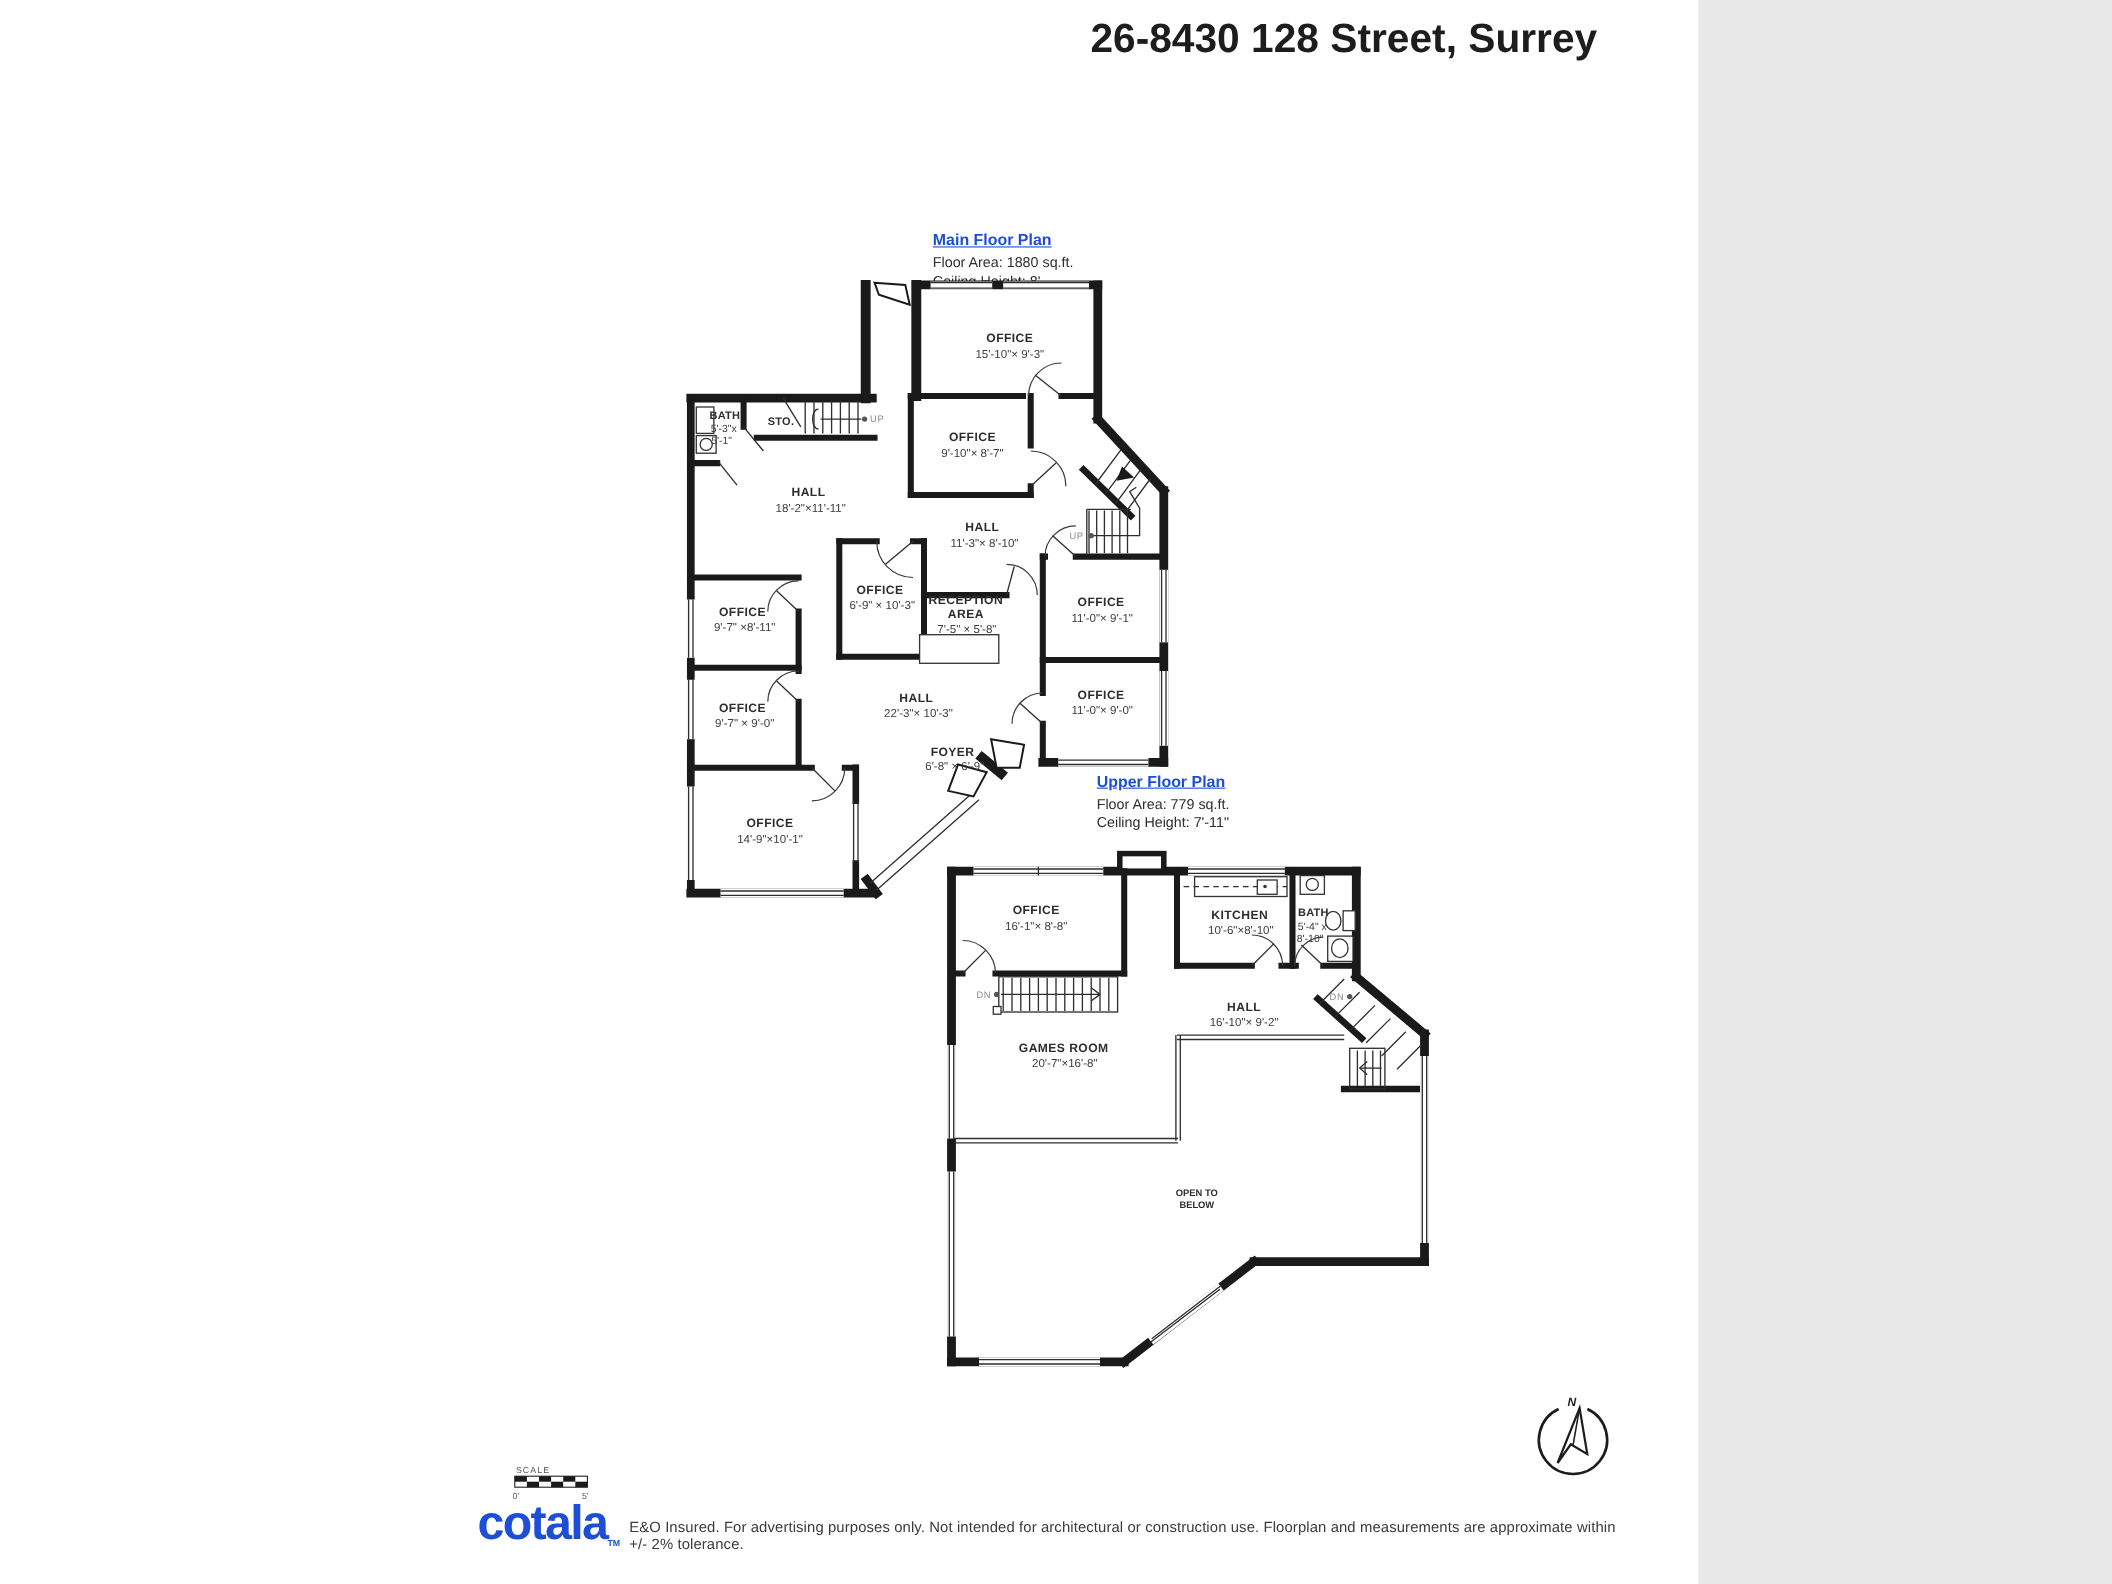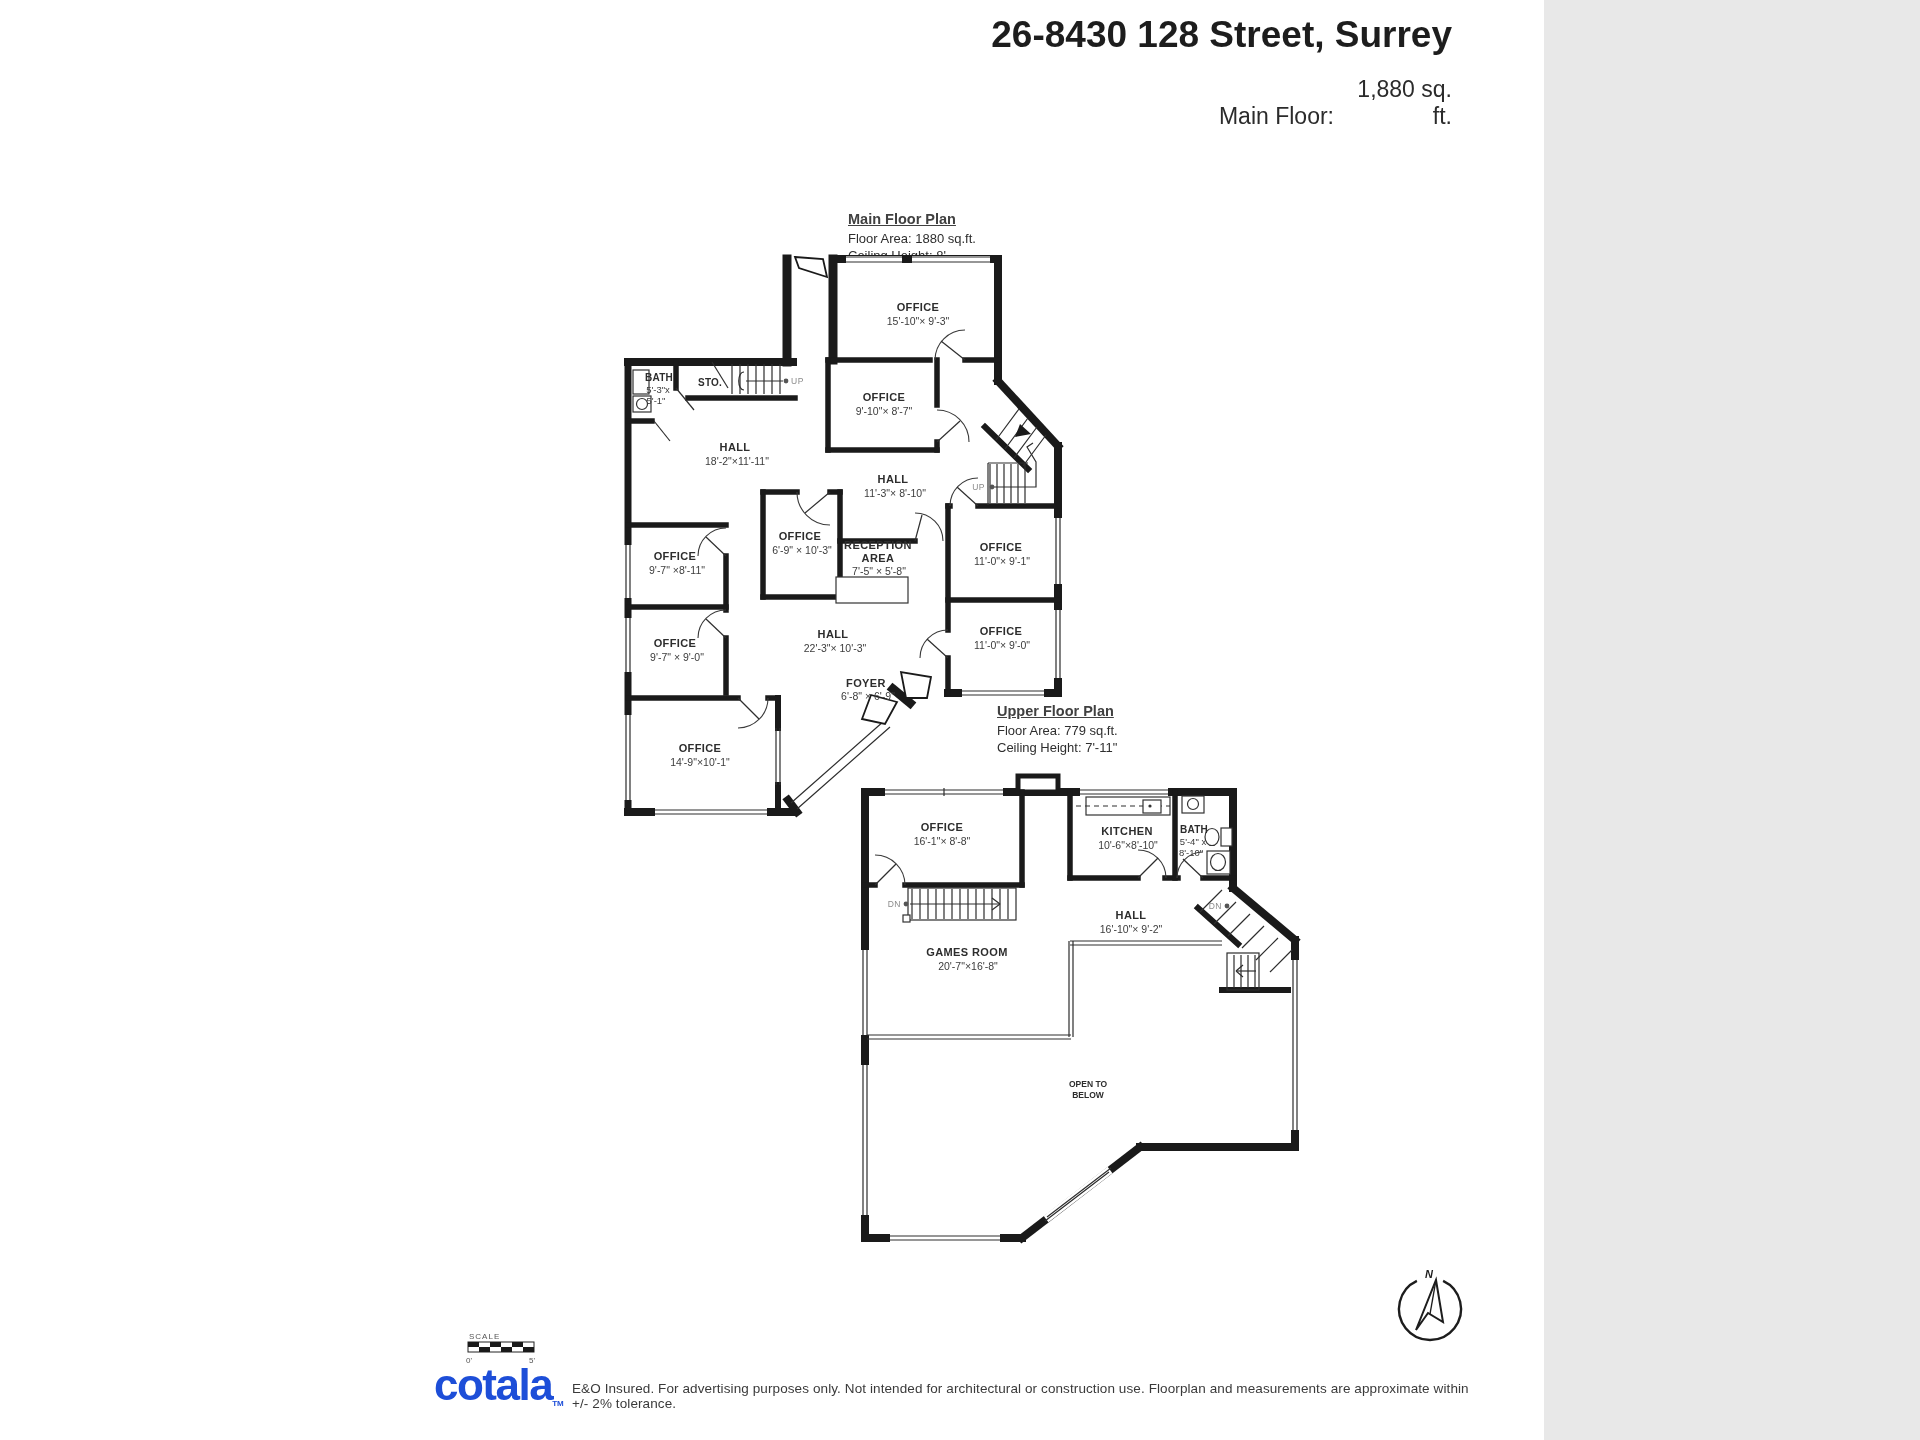--- a/index.html
+++ b/index.html
@@ -8,21 +8,21 @@
   
   #title{position:absolute;top:14px;left:0;width:1452px;text-align:right;
          font-size:37px;font-weight:bold;color:#1d1d1d;letter-spacing:0px;}
   #areas{position:absolute;top:76px;left:0;width:1452px;text-align:right;
          font-size:23px;color:#2b2b2b;line-height:27px;}
   .a-label{display:inline-block;}
   .a-value{display:inline-block;width:118px;text-align:right;}
   .total-row{font-weight:bold;margin-top:4px;color:#1d1d1d;}
   
   .plan-head{position:absolute;font-size:13px;color:#2e2e2e;line-height:1.35;}
-  .plan-head .h{font-size:14.5px;font-weight:bold;text-decoration:underline;color:#404040;}
+  .plan-head .h{font-size:14.5px;font-weight:bold;text-decoration:underline;color:#1d4ed8;}
   #main-head{left:848px;top:210px;}
   #upper-head{left:997px;top:702px;}
   
   svg{position:absolute;}
   .w{stroke:#1a1a1a;fill:none;stroke-linecap:square;}
   .thin{stroke:#2e2e2e;fill:none;stroke-width:1.2px;}
   .arc{stroke:#3a3a3a;fill:none;stroke-width:1.1px;}
   .leafq{fill:#ffffff;stroke:#1a1a1a;stroke-width:1.8px;}
   .fix{fill:#ffffff;stroke:#333;stroke-width:1.2px;}
   .winw{fill:#ffffff;stroke:none;}
@@ -41,23 +41,20 @@
   #disclaimer{position:absolute;left:572px;top:1381px;width:905px;font-size:13.5px;
               color:#3a3a3a;letter-spacing:.1px;}
 </style>
 </head>
 <body>
 
 <div id="page">
 
   <div id="title">26-8430 128 Street, Surrey</div>
   <div id="areas">
-    <div class="a-row">
-      <span class="a-label">Main Floor:</span><span class="a-value">1,880 sq. ft.</span>
-    </div>
   </div>
 
   <div id="main-head" class="plan-head">
     <div class="h">Main Floor Plan</div>
     <div>Floor Area: 1880 sq.ft.</div>
     <div>Ceiling Height: 8'</div>
   </div>
   <div id="upper-head" class="plan-head">
     <div class="h">Upper Floor Plan</div>
     <div>Floor Area: 779 sq.ft.</div>

